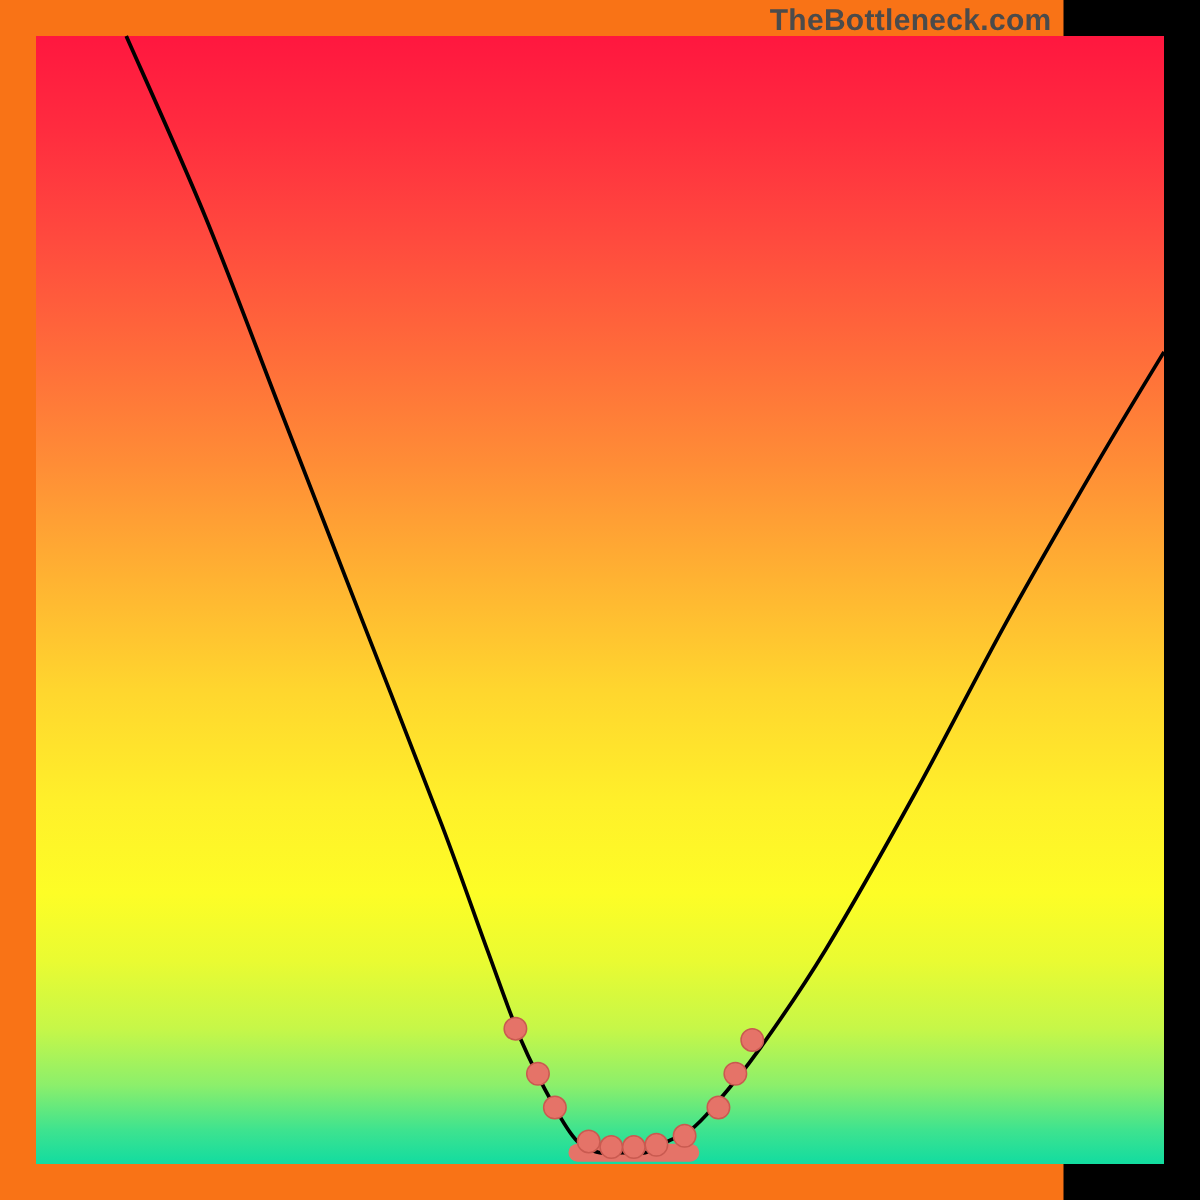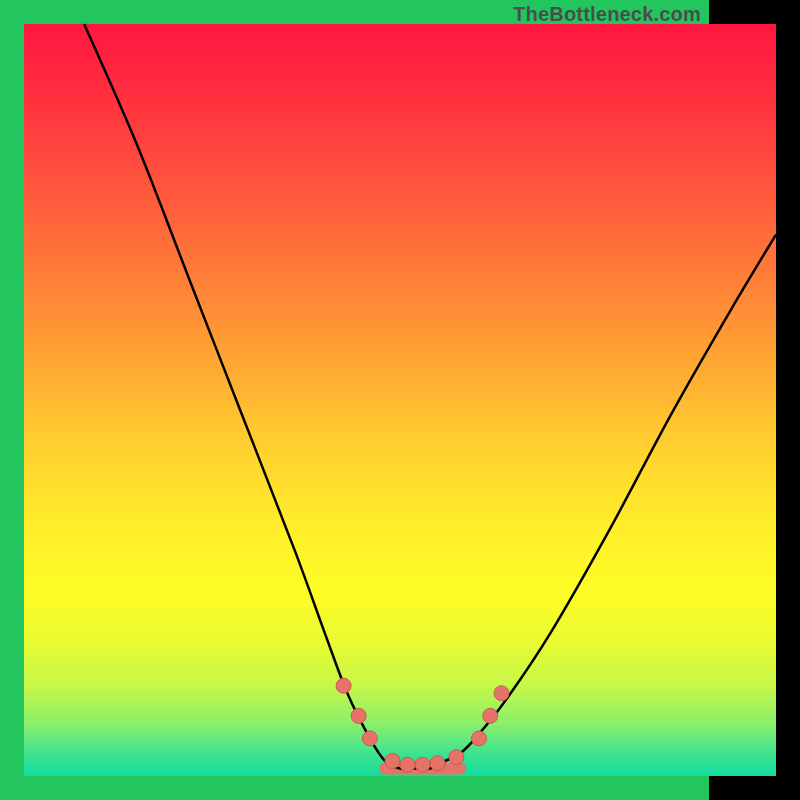--- a/index.html
+++ b/index.html
@@ -10,21 +10,21 @@
     overflow: hidden;
     background: #000;
     font-family: Arial, Helvetica, sans-serif;
   }
   .frame {
     position: absolute;
     left: 0;
     top: 0;
     width: 709px;
     height: 800px;
-    background: #22c55e;
+    background: #f97316;
   }
   .plot {
     position: absolute;
     left: 24px;
     top: 24px;
     width: 752px;
     height: 752px;
     
     background: linear-gradient(
       to bottom,

